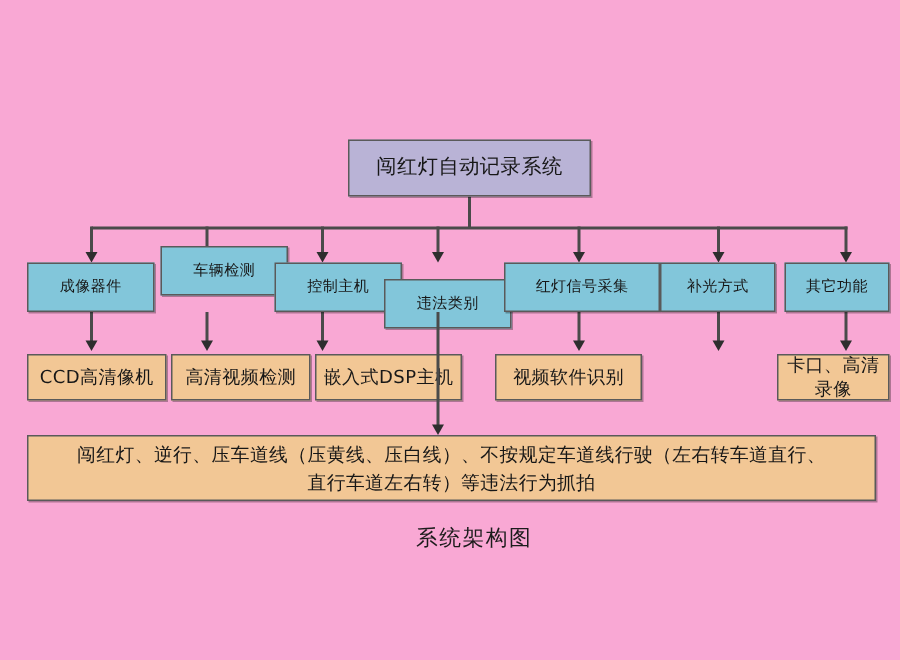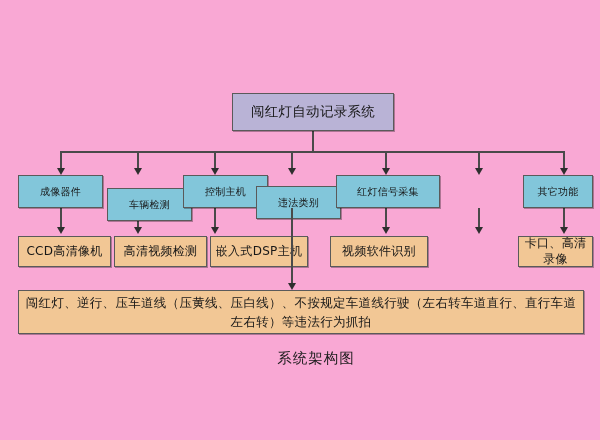--- a/index.html
+++ b/index.html
@@ -47,21 +47,21 @@
     background: #82c6da;
     font-size: 10px;
   }
   .box-orange {
     background: #f2c795;
     font-size: 12px;
   }
   .box-wide {
     background: #f2c795;
     font-size: 12.5px;
-    padding: 4px 2px;
+    padding: 4px 28px;
     line-height: 1.55;
   }
 
   
   .ln {
     position: absolute;
     background: #4a4a4a;
     z-index: 1;
   }
   .ln-v { width: 2px; }
@@ -111,31 +111,34 @@
   <div class="arrow-down" style="left:133.5px; top:168px;"></div>
   <div class="arrow-down" style="left:210.5px; top:168px;"></div>
   <div class="arrow-down" style="left:287.5px; top:168px;"></div>
   <div class="arrow-down" style="left:381.5px; top:168px;"></div>
   <div class="arrow-down" style="left:474.5px; top:168px;"></div>
   <div class="arrow-down" style="left:559.5px; top:168px;"></div>
 
   <div class="box box-blue" style="left:18px; top:175px; width:85px; height:33px;">
     <span>成像器件</span>
   </div>
-  <div class="box box-blue" style="left:107px; top:188px; width:85px; height:33px;">
+  <div class="box box-blue" style="left:107px; top:164px; width:85px; height:33px;">
     <span>车辆检测</span>
   </div>
   <div class="box box-blue" style="left:183px; top:175px; width:85px; height:33px;">
     <span>控制主机</span>
   </div>
   <div class="box box-blue" style="left:256px; top:186px; width:85px; height:33px;">
     <span>违法类别</span>
   </div>
   <div class="box box-blue" style="left:336px; top:175px; width:104px; height:33px;">
     <span>红灯信号采集</span>
+  </div>
+  <div class="box box-blue" style="left:440px; top:175px; width:77px; height:33px;">
+    <span>补光方式</span>
   </div>
   <div class="box box-blue" style="left:523px; top:175px; width:70px; height:33px;">
     <span>其它功能</span>
   </div>
 
   <div class="ln ln-v" style="left:60px;  top:208px; height:20px;"></div>
   <div class="ln ln-v" style="left:137px; top:208px; height:20px;"></div>
   <div class="ln ln-v" style="left:214px; top:208px; height:20px;"></div>
   <div class="ln ln-v" style="left:385px; top:208px; height:20px;"></div>
   <div class="ln ln-v" style="left:478px; top:208px; height:20px;"></div>

